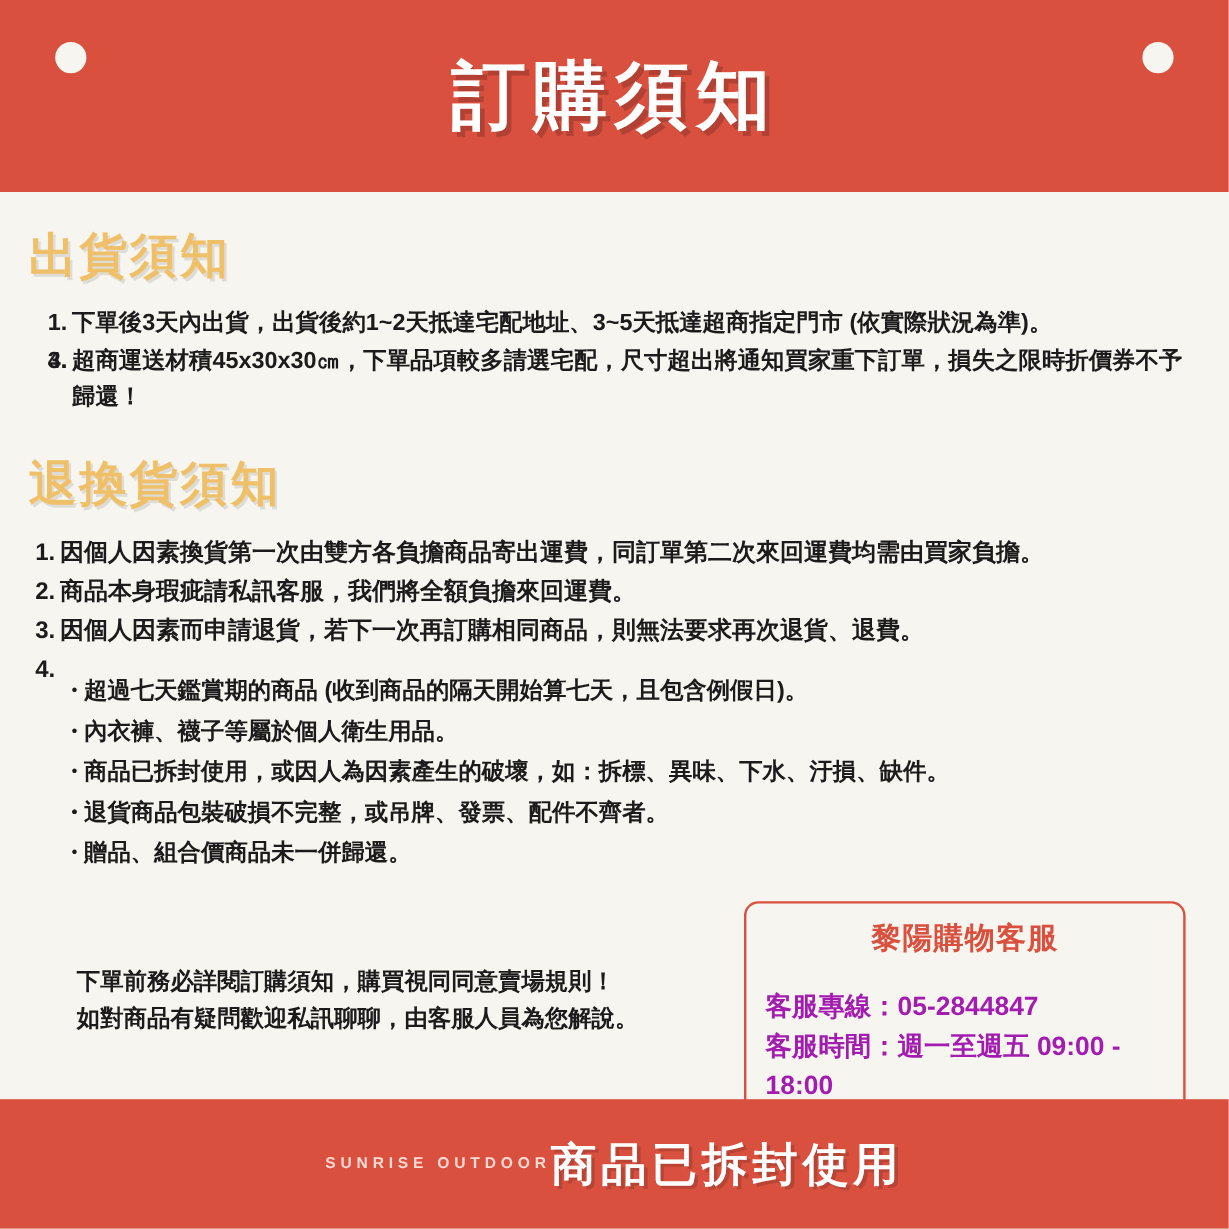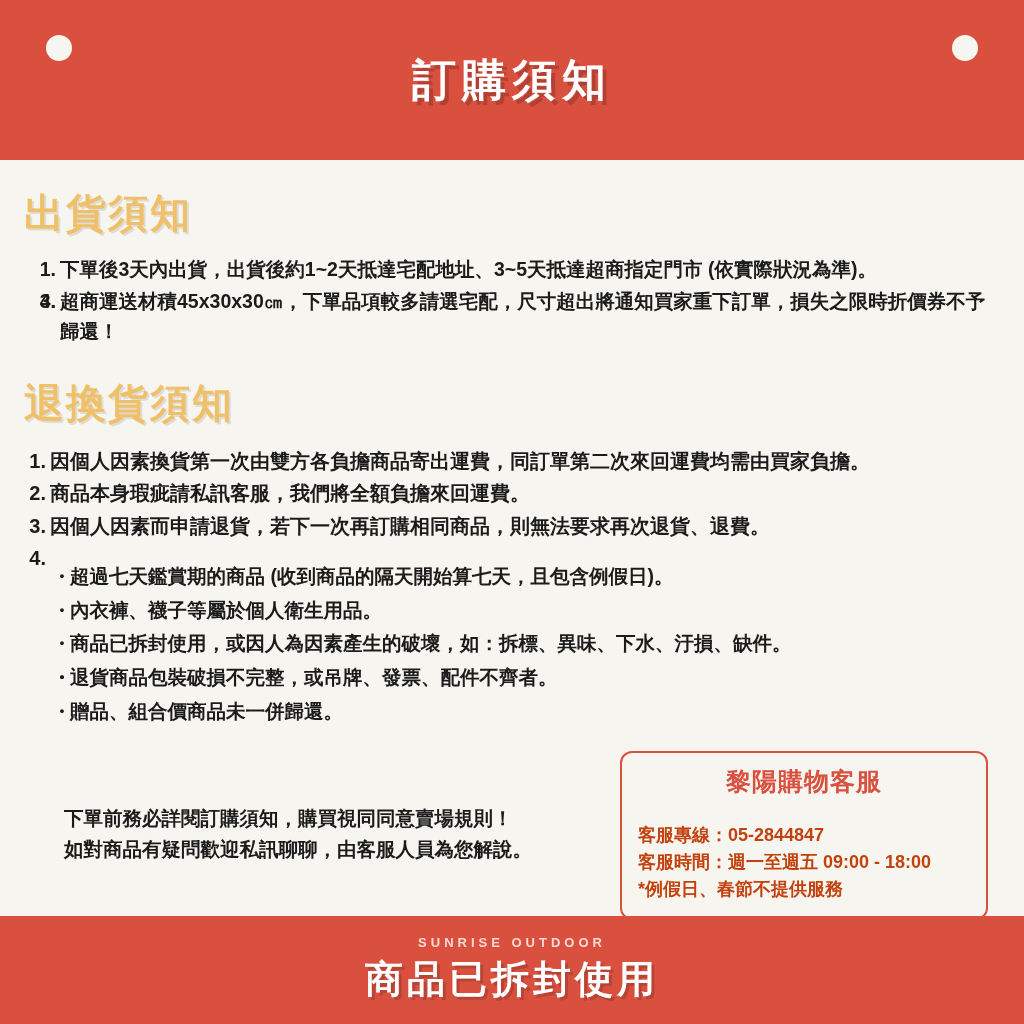--- a/index.html
+++ b/index.html
@@ -25,21 +25,21 @@
   
   .header {
     position: relative;
     height: 160px;
     background: #d9503f;
     display: flex;
     align-items: center;
     justify-content: center;
   }
   .header-title {
-    font-size: 44px;
+    font-size: 62px;
     font-weight: bold;
     color: #ffffff;
     letter-spacing: 6px;
     text-shadow: 4px 4px 0 rgba(0,0,0,0.18);
     font-family: "DejaVu Sans", "Liberation Sans", sans-serif;
   }
   .punch {
     position: absolute;
     top: 35px;
     width: 26px;
@@ -150,36 +150,36 @@
   .service-title {
     text-align: center;
     font-size: 25px;
     font-weight: bold;
     color: #d9503f;
     letter-spacing: 1px;
     margin-bottom: 24px;
     font-family: "DejaVu Sans", "Liberation Sans", sans-serif;
   }
   .service-line {
-    font-size: 18px;
+    font-size: 22px;
     font-weight: bold;
     line-height: 1.52;
-    color: #c2410c;
+    color: #a21caf;
   }
 
   
   .footer {
     position: absolute;
     left: 0;
     bottom: 0;
     width: 100%;
     height: 108px;
     background: #d9503f;
     display: flex;
-    flex-direction: column;
+    flex-direction: row;
     align-items: center;
     justify-content: center;
   }
   .footer-sub {
     font-size: 13px;
     font-weight: bold;
     letter-spacing: 4px;
     color: #ffd9d2;
     margin-bottom: 4px;
   }

